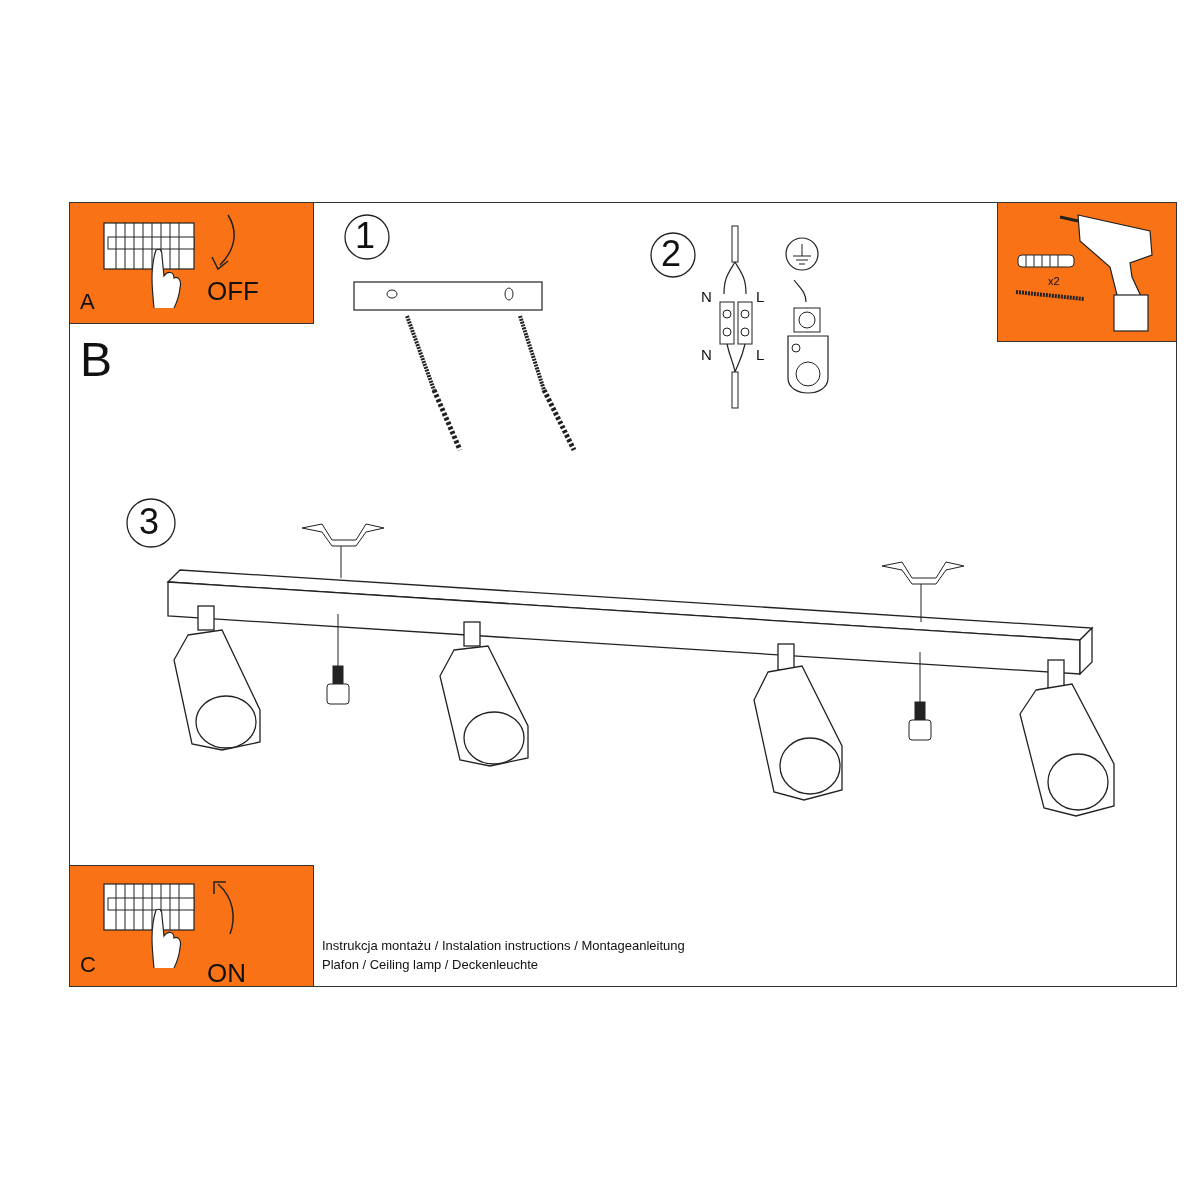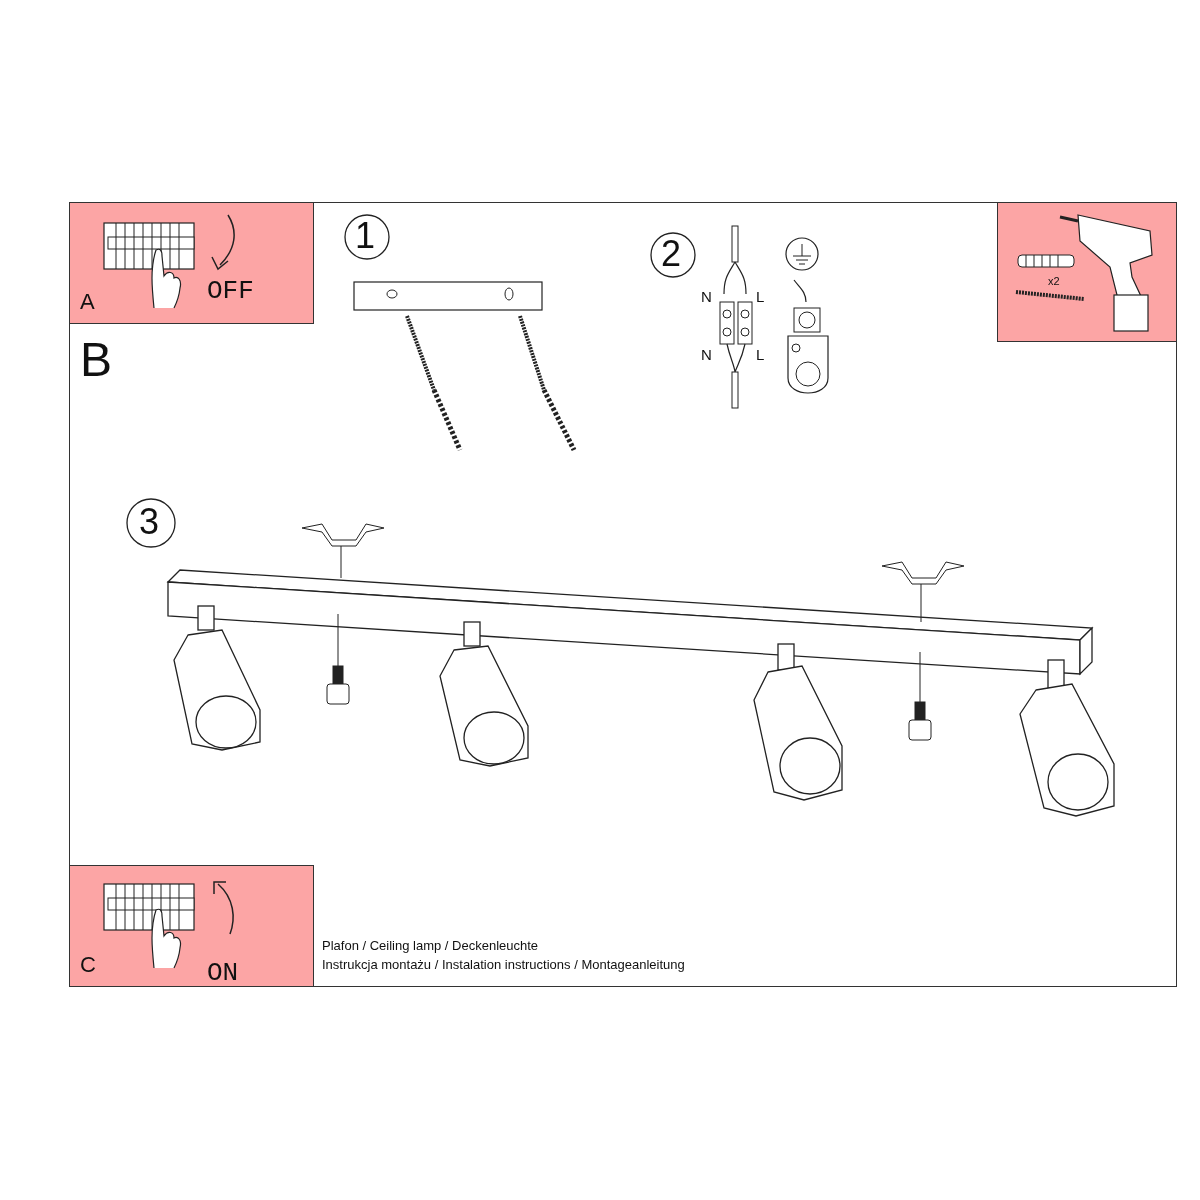--- a/index.html
+++ b/index.html
@@ -1,21 +1,21 @@
 <!DOCTYPE html>
 <html><head>
 <meta charset="utf-8">
 <style>
   html,body{margin:0;padding:0;background:#fff;}
   body{width:1200px;height:1200px;position:relative;overflow:hidden;font-family:"Liberation Sans",sans-serif;color:#111;}
   .frame{position:absolute;left:69px;top:202px;width:1108px;height:785px;border:1.5px solid #333;box-sizing:border-box;}
-  .panel{position:absolute;border:1.5px solid #333;box-sizing:border-box;background:#fca5a5;padding-left:47px;}
+  .panel{position:absolute;border:1.5px solid #333;box-sizing:border-box;background:#f97316;padding-left:47px;}
   .abs{position:absolute;}
   .lbl-big{font-size:48px;}
-  .lbl-med{font-size:26px;font-family:Liberation Mono, monospace;}
+  .lbl-med{font-size:26px;}
   .lbl-sm{font-size:22px;}
   .caption{font-size:13px;line-height:19px;}
   svg{position:absolute;overflow:visible;}
 </style>
 </head>
 <body>
 
 <div class="frame"></div>
 
 <div class="panel" style="left:69px;top:202px;width:245px;height:122px;">
@@ -195,15 +195,15 @@
   </svg>
   <svg width="40" height="60" style="left:138px;top:12px;">
     <path d="M22 56 C28 40 26 20 10 6" fill="none" stroke="#222" stroke-width="1.5"></path>
     <path d="M6 16 L6 4 L18 4" fill="none" stroke="#222" stroke-width="1.5"></path>
   </svg>
   <div class="abs lbl-sm" style="left:10px;top:86px;">C</div>
   <div class="abs lbl-med" style="left:137px;top:70px;margin-top:22px;">ON</div>
 </div>
 
 <div class="abs caption" style="left:322px;top:936px;">
+  <div>Instrukcja montażu / Instalation instructions / Montageanleitung</div>
   <div>Plafon / Ceiling lamp / Deckenleuchte</div>
-  <div>Instrukcja montażu / Instalation instructions / Montageanleitung</div>
 </div>
 
 </body></html>

